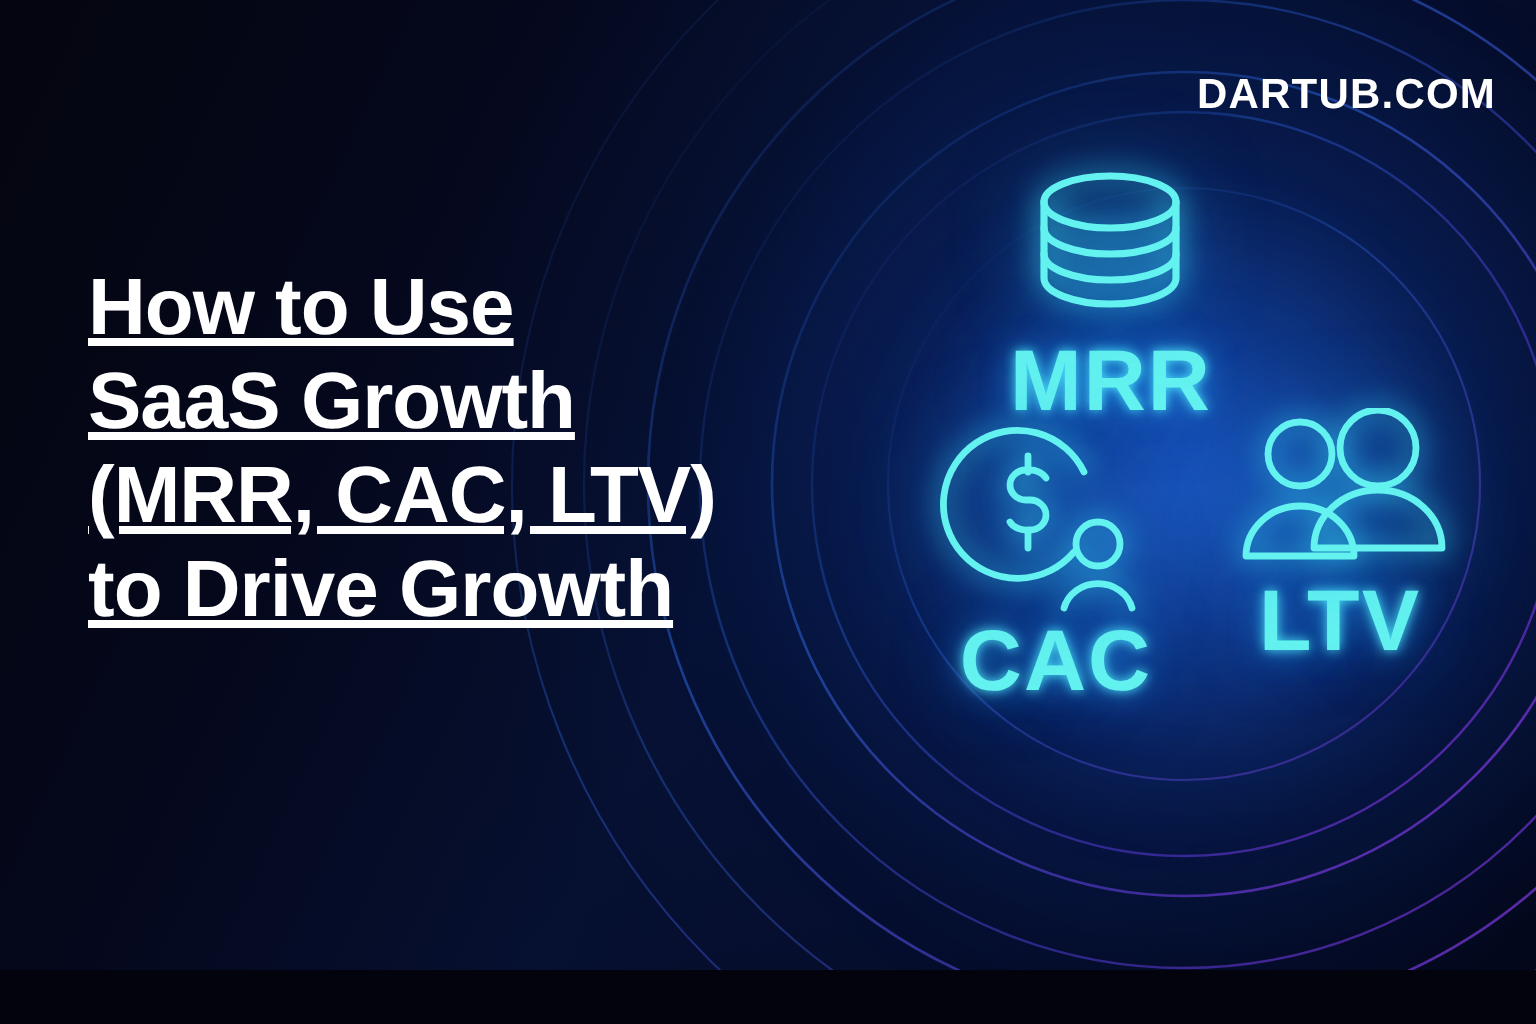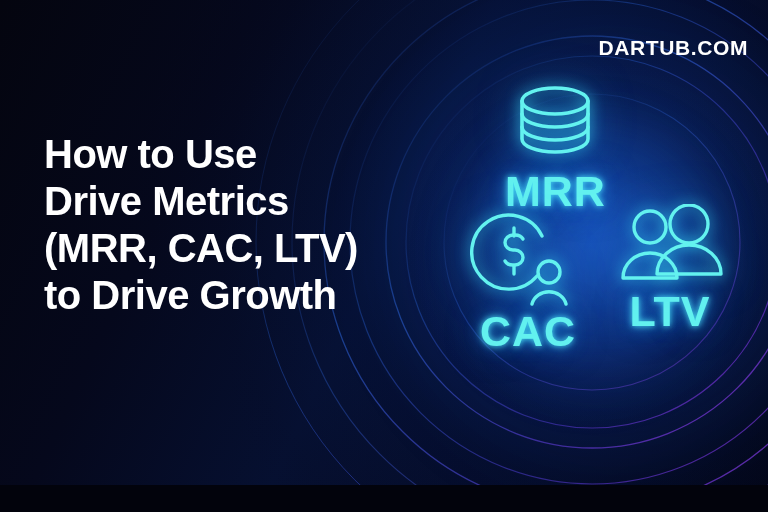--- a/index.html
+++ b/index.html
@@ -60,20 +60,21 @@
   #headline {
     position: absolute;
     left: 44px;
     top: 104px;
     width: 400px;
     color: #ffffff;
     font-size: 40px;
     font-weight: bold;
     line-height: 1.18;
     letter-spacing: -0.5px;
+    text-decoration: underline;
   }
   #headline .ln { display: block; white-space: nowrap; }
 
   
   .metric {
     position: absolute;
     display: flex;
     flex-direction: column;
     align-items: center;
   }
@@ -144,21 +145,21 @@
     <circle cx="592" cy="242" r="242" fill="none" stroke="url(#arcGradB)" stroke-width="1.2"></circle>
     <circle cx="592" cy="242" r="268" fill="none" stroke="url(#arcGradA)" stroke-width="1.3"></circle>
     <circle cx="592" cy="242" r="300" fill="none" stroke="url(#arcGradC)" stroke-width="1.1"></circle>
     <circle cx="592" cy="242" r="336" fill="none" stroke="url(#arcGradB)" stroke-width="1.0"></circle>
   </svg>
 
   <div id="logo">DARTUB.COM</div>
 
   <h1 id="headline">
     <span class="ln">How to Use</span>
-    <span class="ln">Drive Metrics</span>
+    <span class="ln">SaaS Growth</span>
     <span class="ln">(MRR, CAC, LTV)</span>
     <span class="ln">to Drive Growth</span>
   </h1>
 
   <div class="metric" id="metric-mrr">
     <svg class="metric-icon" width="100" height="80" viewBox="0 0 100 80">
       <g fill="none" stroke="#63f2ef" stroke-width="3.6" stroke-linecap="round" stroke-linejoin="round">
         <ellipse cx="50" cy="17" rx="33" ry="13"></ellipse>
         <path d="M17 17 v38 a33 13 0 0 0 66 0 v-38"></path>
         <path d="M17 30 a33 13 0 0 0 66 0"></path>

